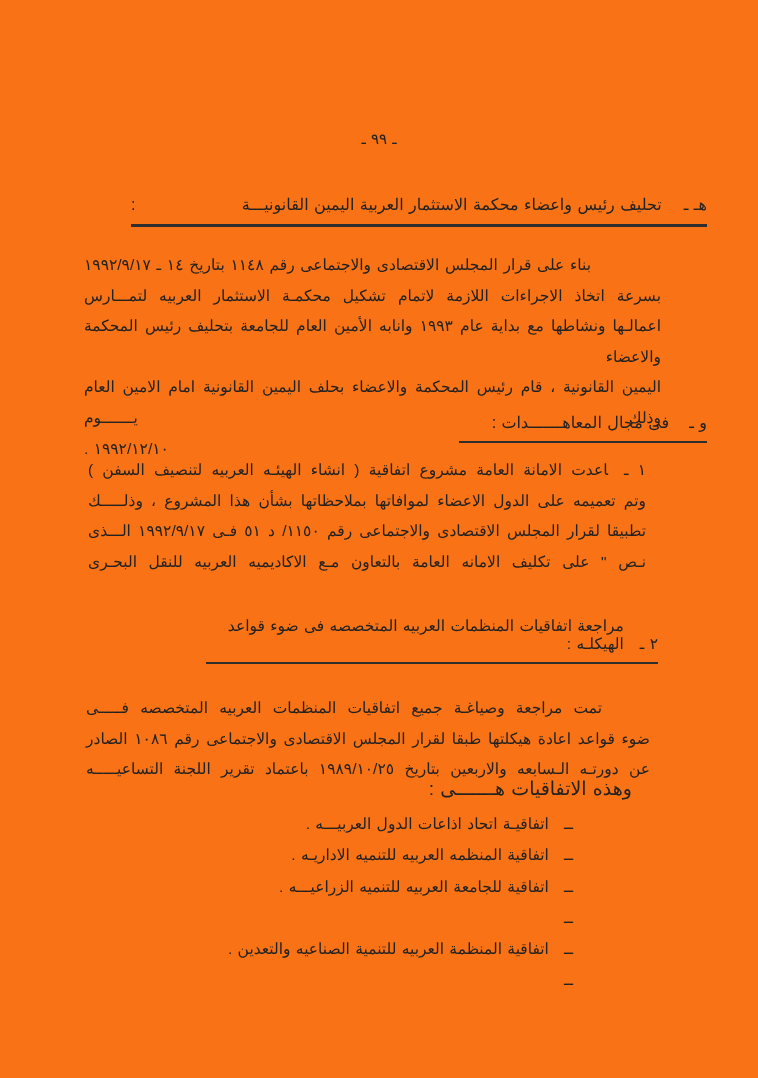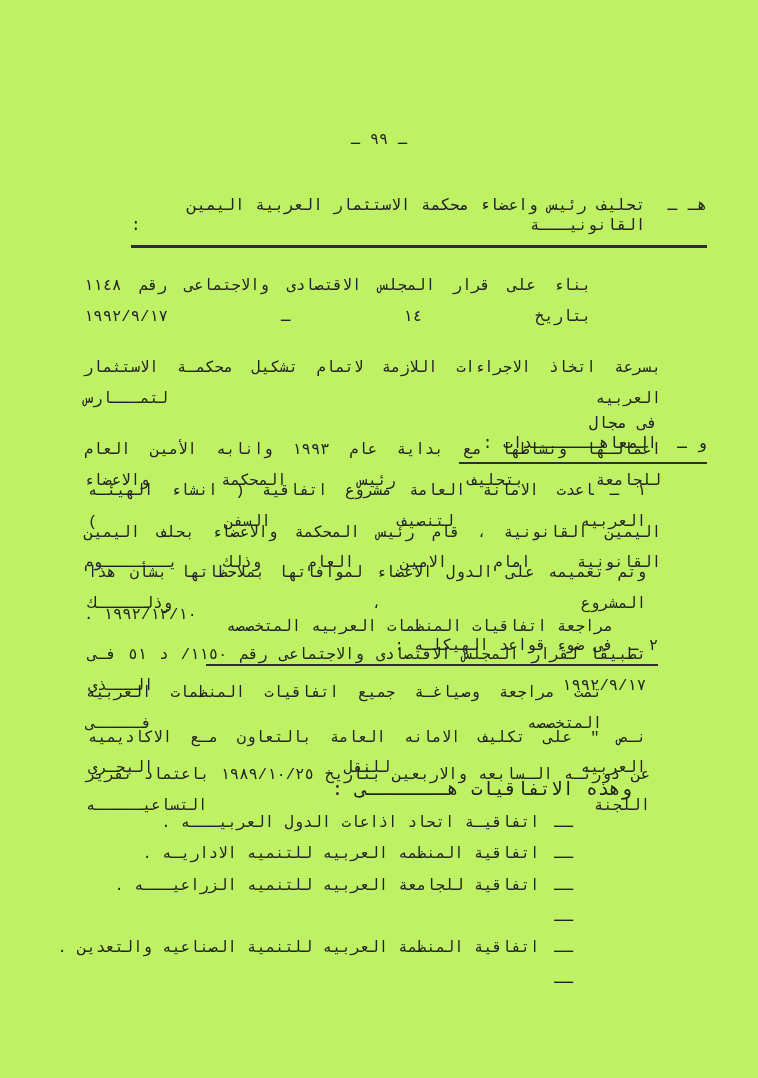--- a/index.html
+++ b/index.html
@@ -1,33 +1,32 @@
 <!DOCTYPE html>
 <html lang="ar"><head>
 <meta charset="utf-8">
 <style>
   html,body{margin:0;padding:0;background:#ffffff;}
   .page{
     position:relative;
     width:758px;height:1078px;
-    background:#bef264;
+    background:#f97316;
     overflow:hidden;
     direction:rtl;
-    font-family:Liberation Mono, monospace;
+    font-family:Liberation Sans, sans-serif;
     color:#222;
     font-size:15.5px;
     word-spacing:1px;
   }
   .abs{position:absolute;}
   
   .ln{
     line-height:30.6px;
     text-align:justify;
     text-align-last:justify;
-    margin-top:21px;
   }
   .ln.indent1{padding-right:70px;}
   .ln.indent2{padding-right:48px;}
   .ln.endline{text-align:center;text-align-last:left;}
   
   .hrow{display:flex;align-items:flex-end;}
   .hrow .mk{white-space:nowrap;}
   #sec-e{
     top:195px;right:51px;width:576px;
     justify-content:space-between;
@@ -51,21 +50,21 @@
   }
   #pagenum{
     top:130px;left:0;right:0;
     text-align:center;
     font-size:15px;
     letter-spacing:1px;
   }
   #para-oath{top:250px;right:97px;left:84px;}
   #item1{top:455px;right:112px;left:88px;}
   #item1 .mk{margin-left:16px;}
-  #para-review{top:657px;right:108px;left:86px;}
+  #para-review{top:693px;right:108px;left:86px;}
   #list-intro{
     top:777px;right:126px;
     font-size:19px;
   }
   #agreements{top:808px;right:185px;left:80px;}
   .ag{
     height:31.3px;line-height:31.3px;
     display:flex;gap:15px;
     white-space:nowrap;
   }
@@ -108,20 +107,21 @@
     <div class="ln">نـص " على تكليف الامانه العامة بالتعاون مـع الاكاديميه العربيه للنقل البحـرى</div>
   </div>
 
   <div id="sec-i2" class="abs hrow">
     <span class="mk">٢ ـ</span>
     <span>مراجعة اتفاقيات المنظمات العربيه المتخصصه فى ضوء قواعد الهيكلـه :</span>
   </div>
 
   <div id="para-review" class="abs">
     <div class="ln indent2">تمت مراجعة وصياغـة جميع اتفاقيات المنظمات العربيه المتخصصه فـــــى</div>
+    <div class="ln">ضوء قواعد اعادة هيكلتها طبقا لقرار المجلس الاقتصادى والاجتماعى رقم ١٠٨٦ الصادر</div>
     <div class="ln">عن دورتـه الـسابعه والاربعين بتاريخ ١٩٨٩/١٠/٢٥ باعتماد تقرير اللجنة التساعيـــــه</div>
   </div>
 
   <div id="list-intro" class="abs">وهذه الاتفاقيات هـــــــى :</div>
 
   <div id="agreements" class="abs">
     <div class="ag">
       <span class="dash">ــ</span>
       <span>اتفاقيـة اتحاد اذاعات الدول العربيـــه .</span>
     </div>

